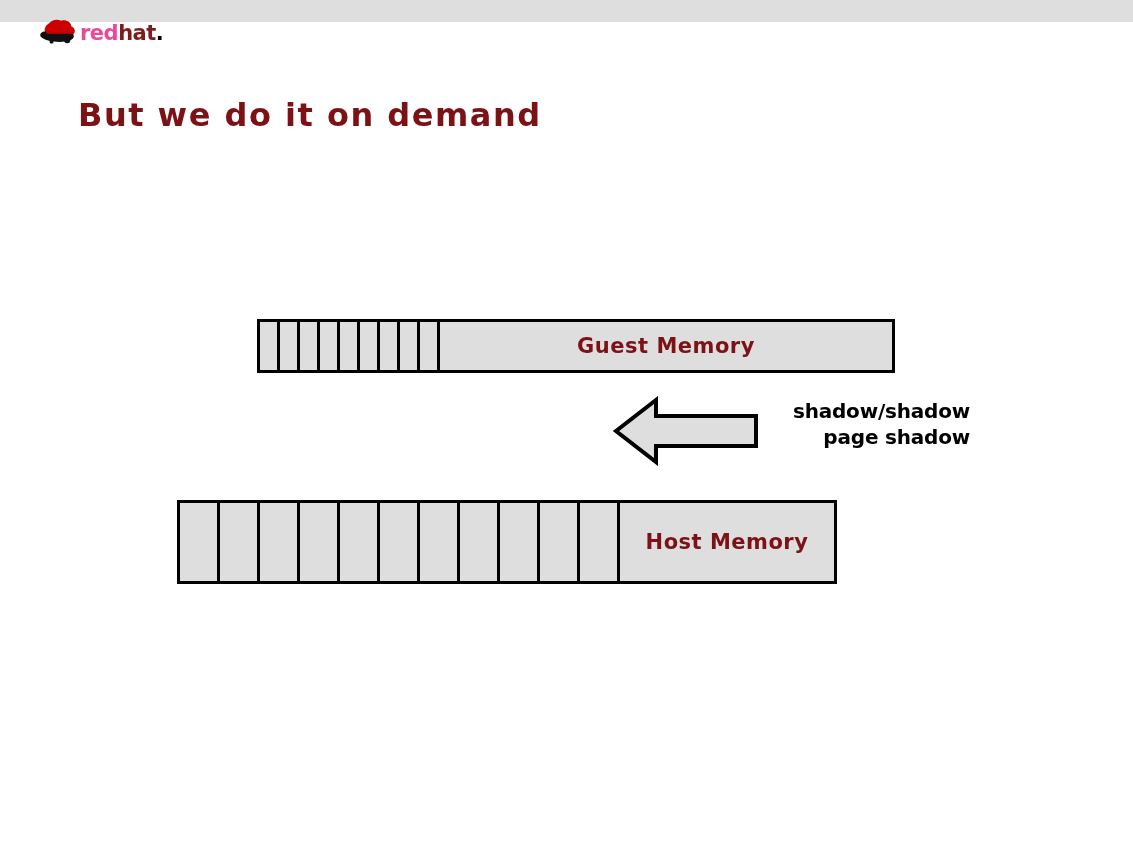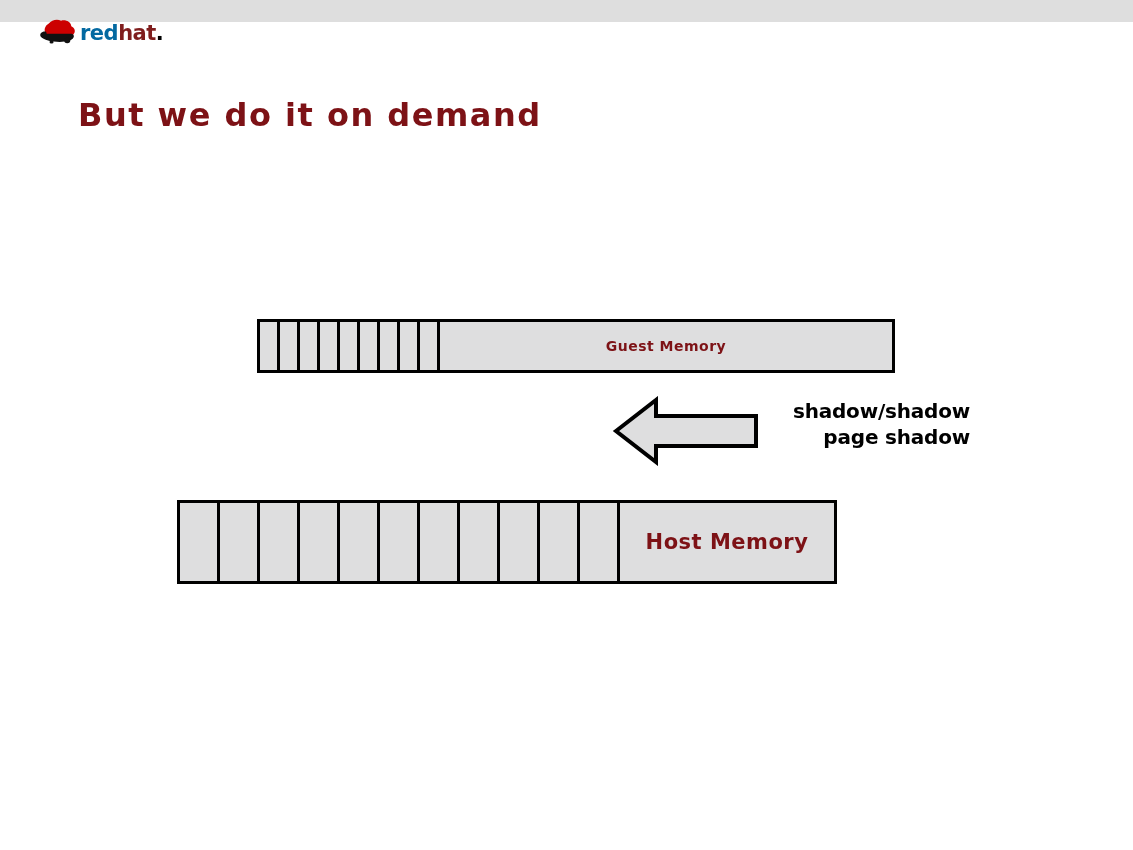--- a/index.html
+++ b/index.html
@@ -41,21 +41,21 @@
   }
   #brand-logo .wordmark {
     font-family: "DejaVu Sans", sans-serif;
     font-size: 21px;
     font-weight: bold;
     letter-spacing: -0.5px;
     line-height: 1;
     position: relative;
     top: 2px;
   }
-  #brand-logo .wordmark .w-red { color: #0369a1; }
+  #brand-logo .wordmark .w-red { color: #ec4899; }
   #brand-logo .wordmark .w-hat { color: #7f1d1d; }
   #brand-logo .wordmark .w-dot {
     color: #000000;
     font-size: 21px;
   }
 
   
   #slide-title {
     position: absolute;
     left: 78px;
@@ -102,21 +102,21 @@
     white-space: nowrap;
   }
 
   #guest-memory-bar {
     left: 257px;
     top: 319px;
     width: 638px;
     height: 54px;
   }
   #guest-memory-bar .cell { width: 20px; }
-  #guest-memory-bar .bar-label { font-size: 14px; letter-spacing: 0.5px; }
+  #guest-memory-bar .bar-label { font-size: 21px; letter-spacing: 0.5px; }
 
   #host-memory-bar {
     left: 177px;
     top: 500px;
     width: 660px;
     height: 84px;
   }
   #host-memory-bar .cell { width: 40px; }
   #host-memory-bar .bar-label { font-size: 21px; letter-spacing: 0.5px; }
 

